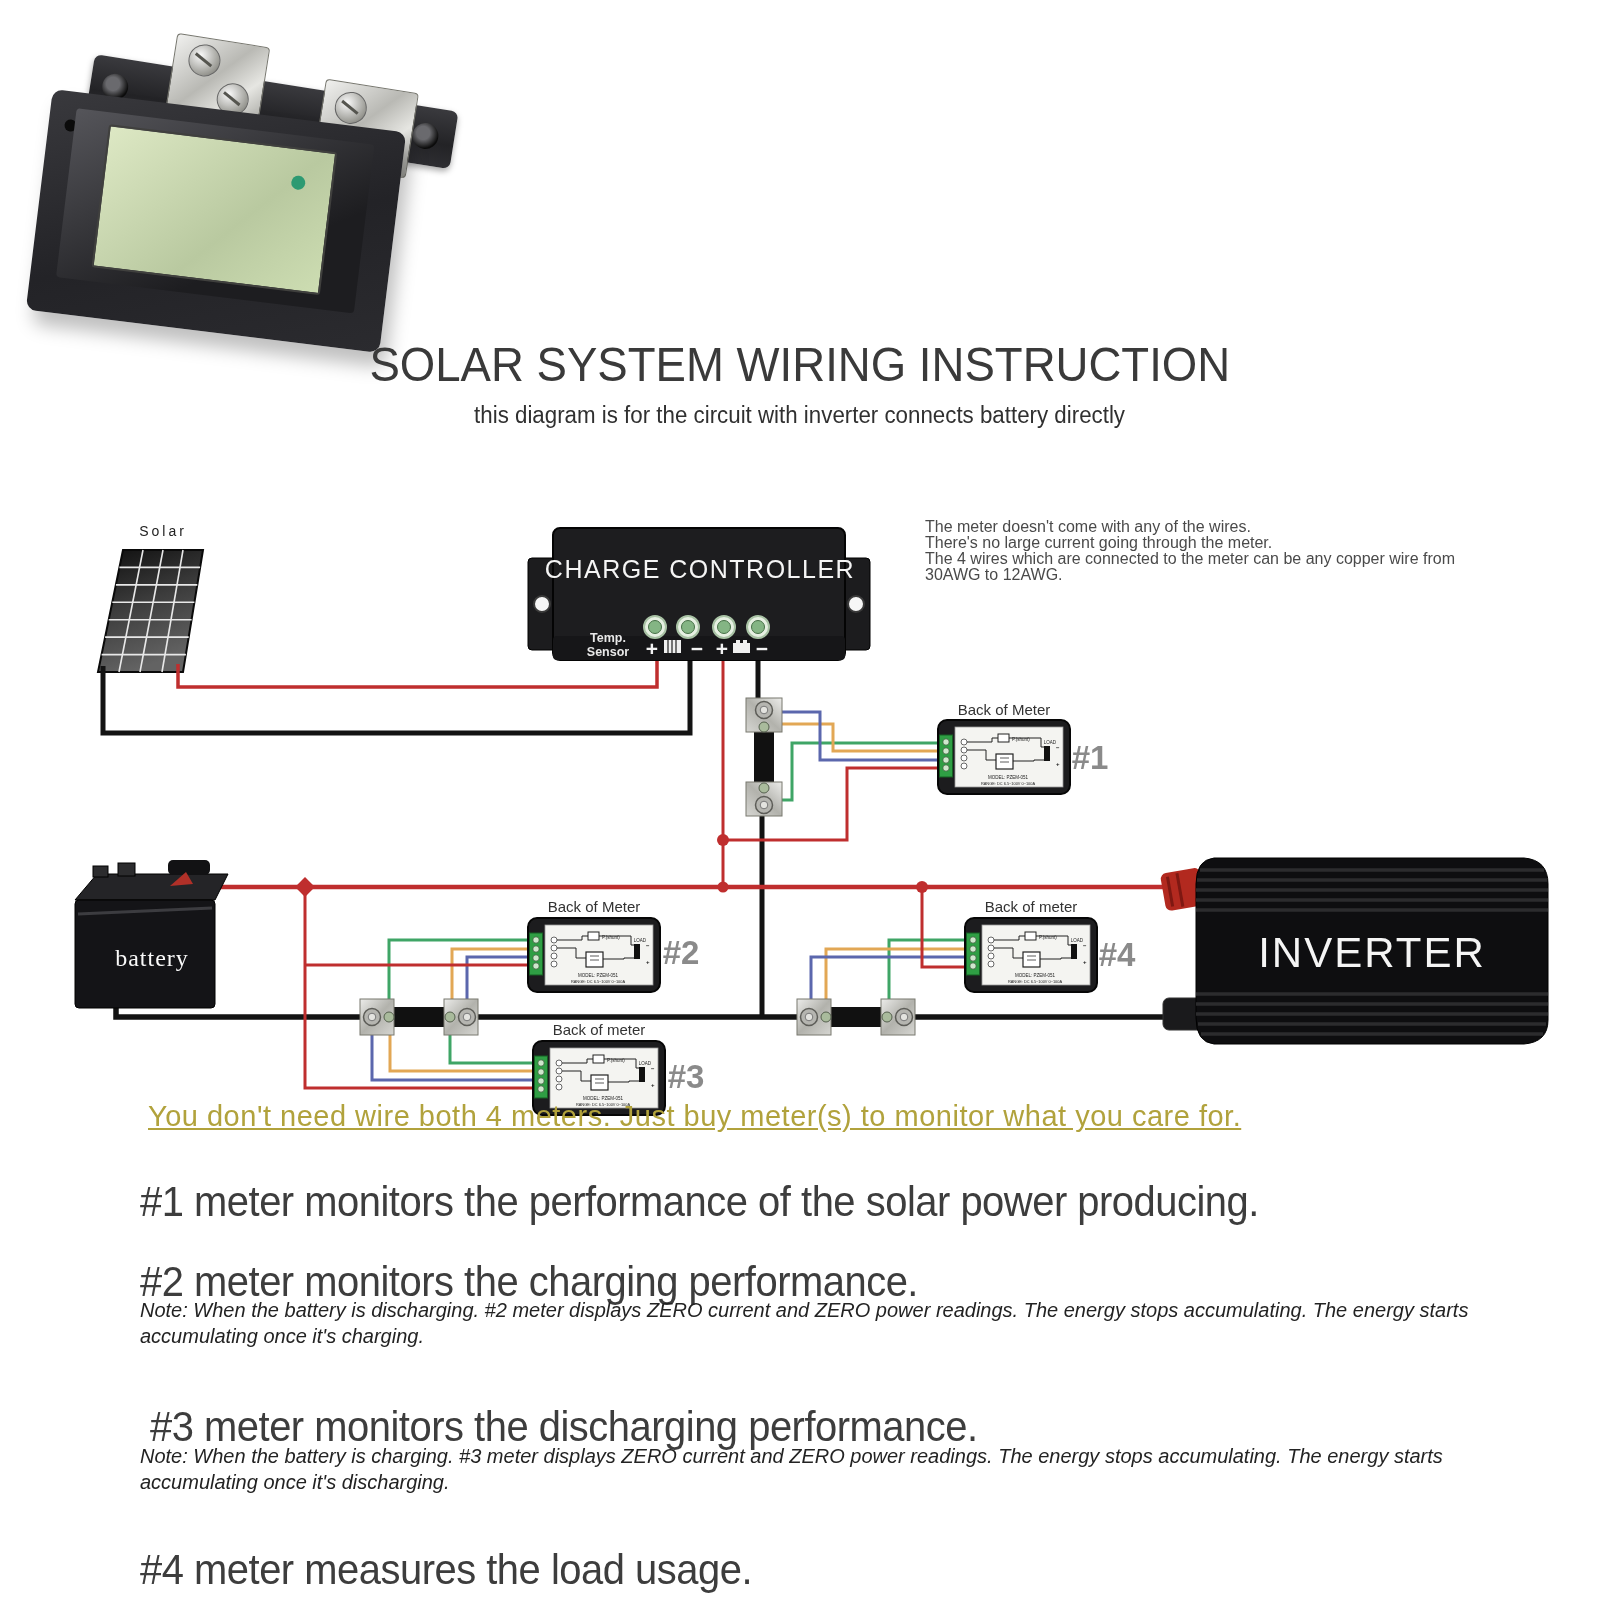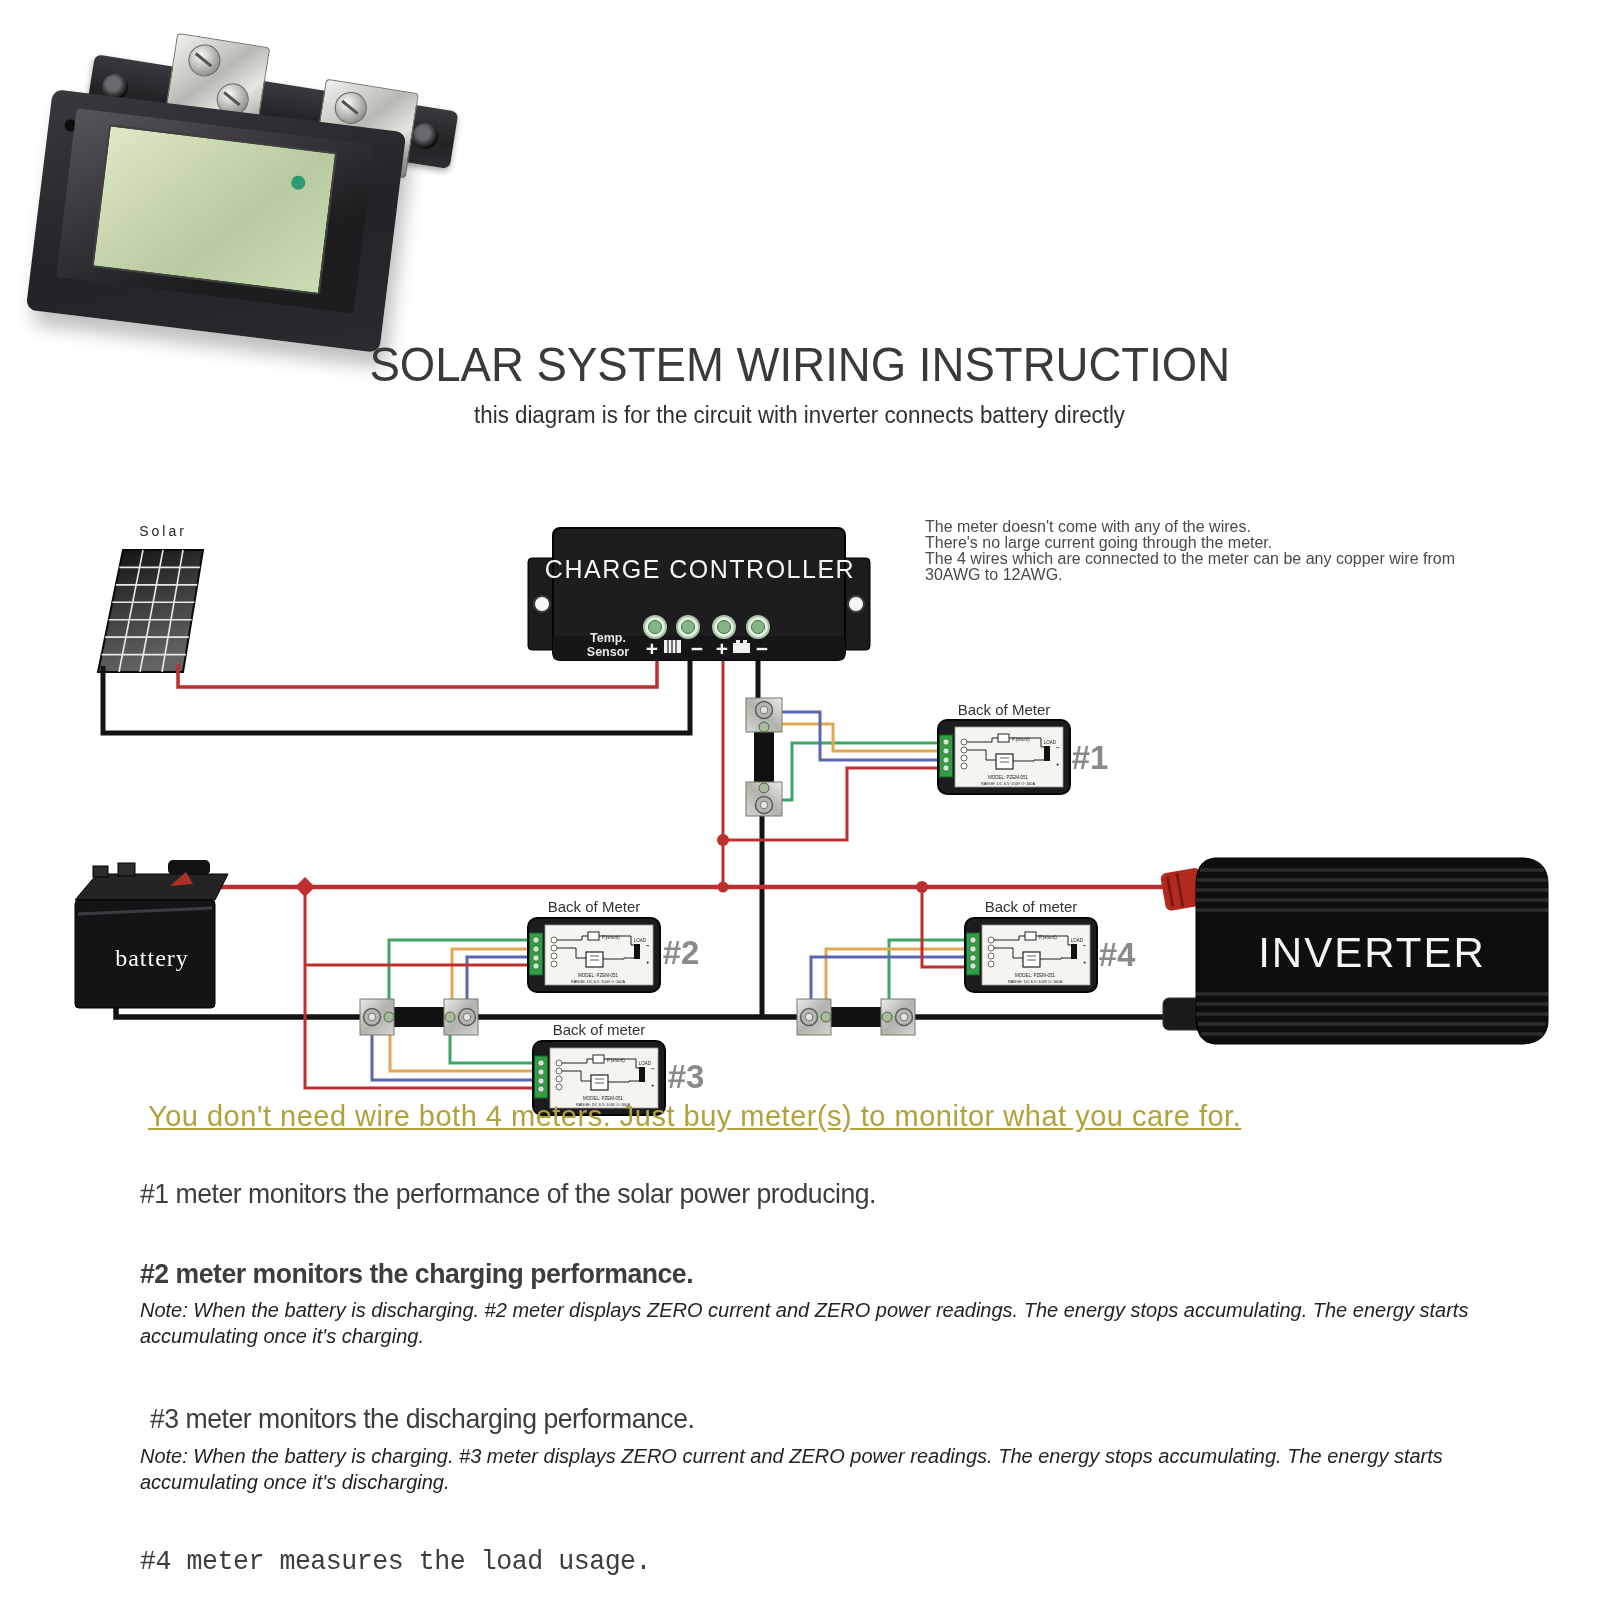--- a/index.html
+++ b/index.html
@@ -45,21 +45,21 @@
   .t-solar{font-size:14px;fill:#222;letter-spacing:3px;}
   .t-cap{font-size:15px;fill:#333;}
   .t-tag{font-size:33px;fill:#8a8a8a;font-weight:bold;}
   .t-batt{font-family:"Liberation Serif",serif;font-size:24px;fill:#fafafa;letter-spacing:1px;}
   .t-inv{font-size:42px;fill:#f5f5f5;letter-spacing:2px;}
   .t-tiny{font-size:4.5px;fill:#222;}
   .t-tiny2{font-size:3.9px;fill:#222;}
   .t-tinysign{font-size:6px;fill:#111;font-weight:bold;}
   
   .hl{position:absolute;left:148px;top:1100px;font-size:29px;color:var(--highlight-text);letter-spacing:.5px;text-decoration:underline;}
-  .cap-h{position:absolute;color:#3d3d3d;font-size:28px;letter-spacing:-0.5px;}
+  .cap-h{position:absolute;color:#3d3d3d;font-size:42px;letter-spacing:-0.5px;}
   .cap-h span{display:inline-block;transform:scaleX(.95);transform-origin:left;}
   .cap-n{position:absolute;color:#232323;font-size:20px;width:1350px;line-height:1.3;}
 </style>
 </head>
 <body>
 
 <div class="photo">
   <div class="shuntbar">
     <div class="bar"></div>
     <div class="hole l"></div>
@@ -288,19 +288,19 @@
 
   <text x="1031" y="442" class="t-cap" text-anchor="middle">Back of meter</text>
   <use href="#meterG" transform="translate(965,448)"></use>
   <text x="1117" y="496" class="t-tag" text-anchor="middle">#4</text>
 </svg>
 
 <div class="hl">You don't need wire both 4 meters. Just buy meter(s) to monitor what you care for.</div>
 
 <div class="cap-h" style="left:140px;top:1178px;"><span>#1 meter monitors the performance of the solar power producing.</span></div>
 
-<div class="cap-h" style="left:140px;top:1258px;font-weight:bold;"><span>#2 meter monitors the charging performance.</span></div>
+<div class="cap-h" style="left:140px;top:1258px;"><span>#2 meter monitors the charging performance.</span></div>
 <div class="cap-n" style="left:140px;top:1297px;font-style:italic;">Note: When the battery is discharging. #2 meter displays ZERO current and ZERO power readings. The energy stops accumulating. The energy starts accumulating once it's charging.</div>
 
 <div class="cap-h" style="left:150px;top:1403px;"><span>#3 meter monitors the discharging performance.</span></div>
 <div class="cap-n" style="left:140px;top:1443px;font-style:italic;">Note: When the battery is charging. #3 meter displays ZERO current and ZERO power readings. The energy stops accumulating. The energy starts accumulating once it's discharging.</div>
 
-<div class="cap-h" style="left:140px;top:1546px;font-family:Liberation Mono, monospace;"><span>#4 meter measures the load usage.</span></div>
+<div class="cap-h" style="left:140px;top:1546px;"><span>#4 meter measures the load usage.</span></div>
 
 </body></html>

